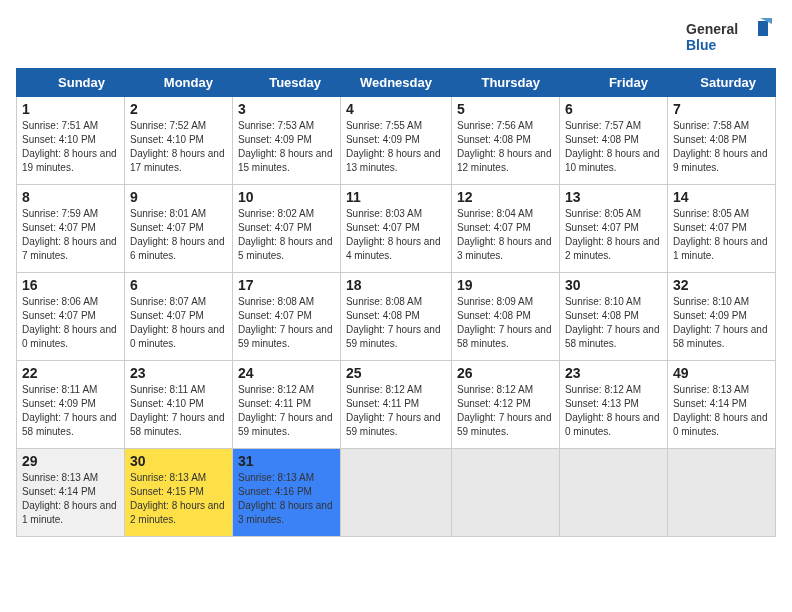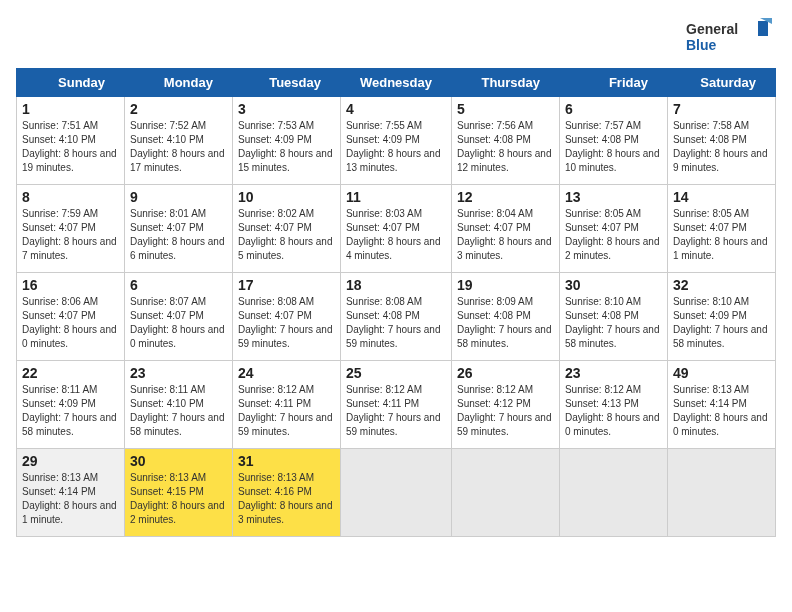--- a/index.html
+++ b/index.html
@@ -343,21 +343,21 @@
         </div>
       </td>
         <td style="background: #fde047;">
         <span class="day-num">30</span>
         <div class="day-info">
           Sunrise: 8:13 AM<br>
           Sunset: 4:15 PM<br>
           Daylight: 8 hours and 2 minutes.
         </div>
       </td>
-        <td style="background: #fde047; margin-top: 12px;">
+        <td style="background: #3b82f6; margin-top: 12px;">
         <span class="day-num">31</span>
         <div class="day-info">
           Sunrise: 8:13 AM<br>
           Sunset: 4:16 PM<br>
           Daylight: 8 hours and 3 minutes.
         </div>
       </td>
         <td style="background: rgb(232, 232, 232);"></td>
         <td style="background: rgb(232, 232, 232);"></td>
         <td style="background: rgb(232, 232, 232);"></td>

